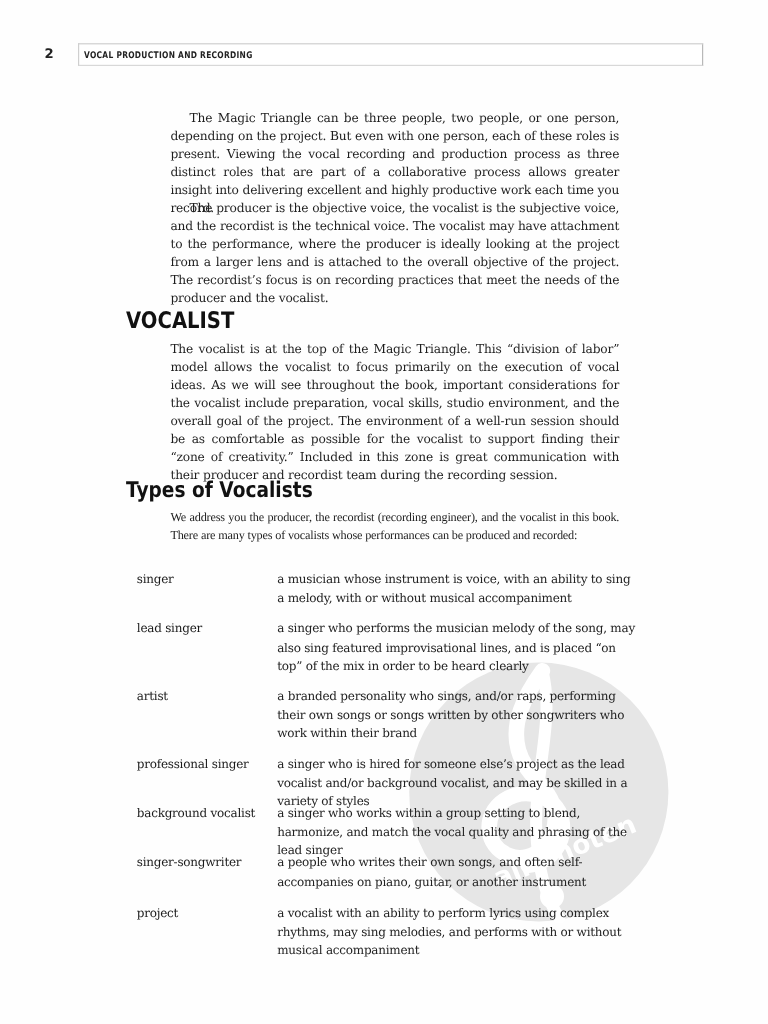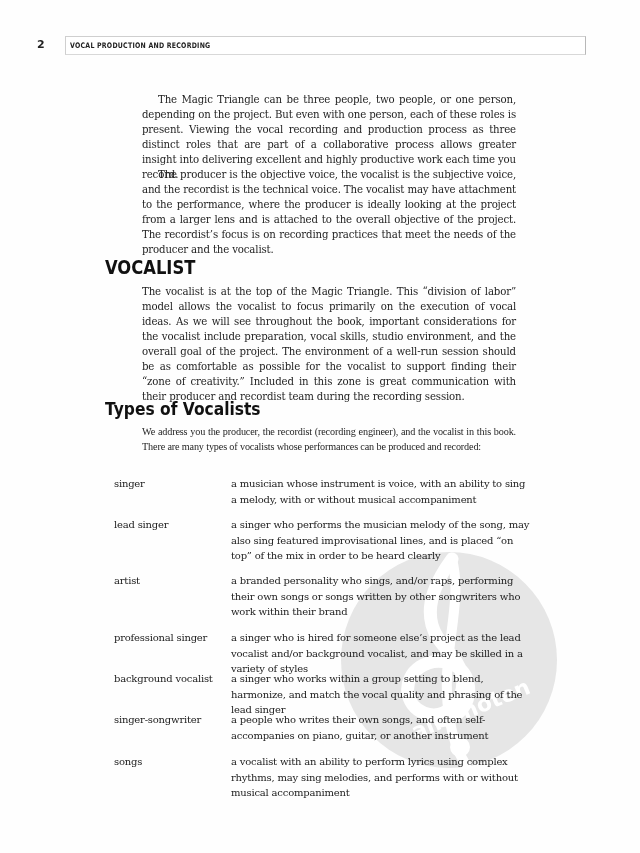--- a/index.html
+++ b/index.html
@@ -178,18 +178,18 @@
     </div>
     <div class="term-row" style="top:671px;">
       <span class="term">background vocalist</span>
       <span class="definition">a singer who works within a group setting to blend, harmonize, and match the vocal quality and phrasing of the lead singer</span>
     </div>
     <div class="term-row" style="top:712px;">
       <span class="term">singer-songwriter</span>
       <span class="definition">a people who writes their own songs, and often self-accompanies on piano, guitar, or another instrument</span>
     </div>
     <div class="term-row" style="top:754px;">
-      <span class="term">songs</span>
+      <span class="term">project</span>
       <span class="definition">a vocalist with an ability to perform lyrics using complex rhythms, may sing melodies, and performs with or without musical accompaniment</span>
     </div>
 
   </div>
 </div>
 
 </body></html>

